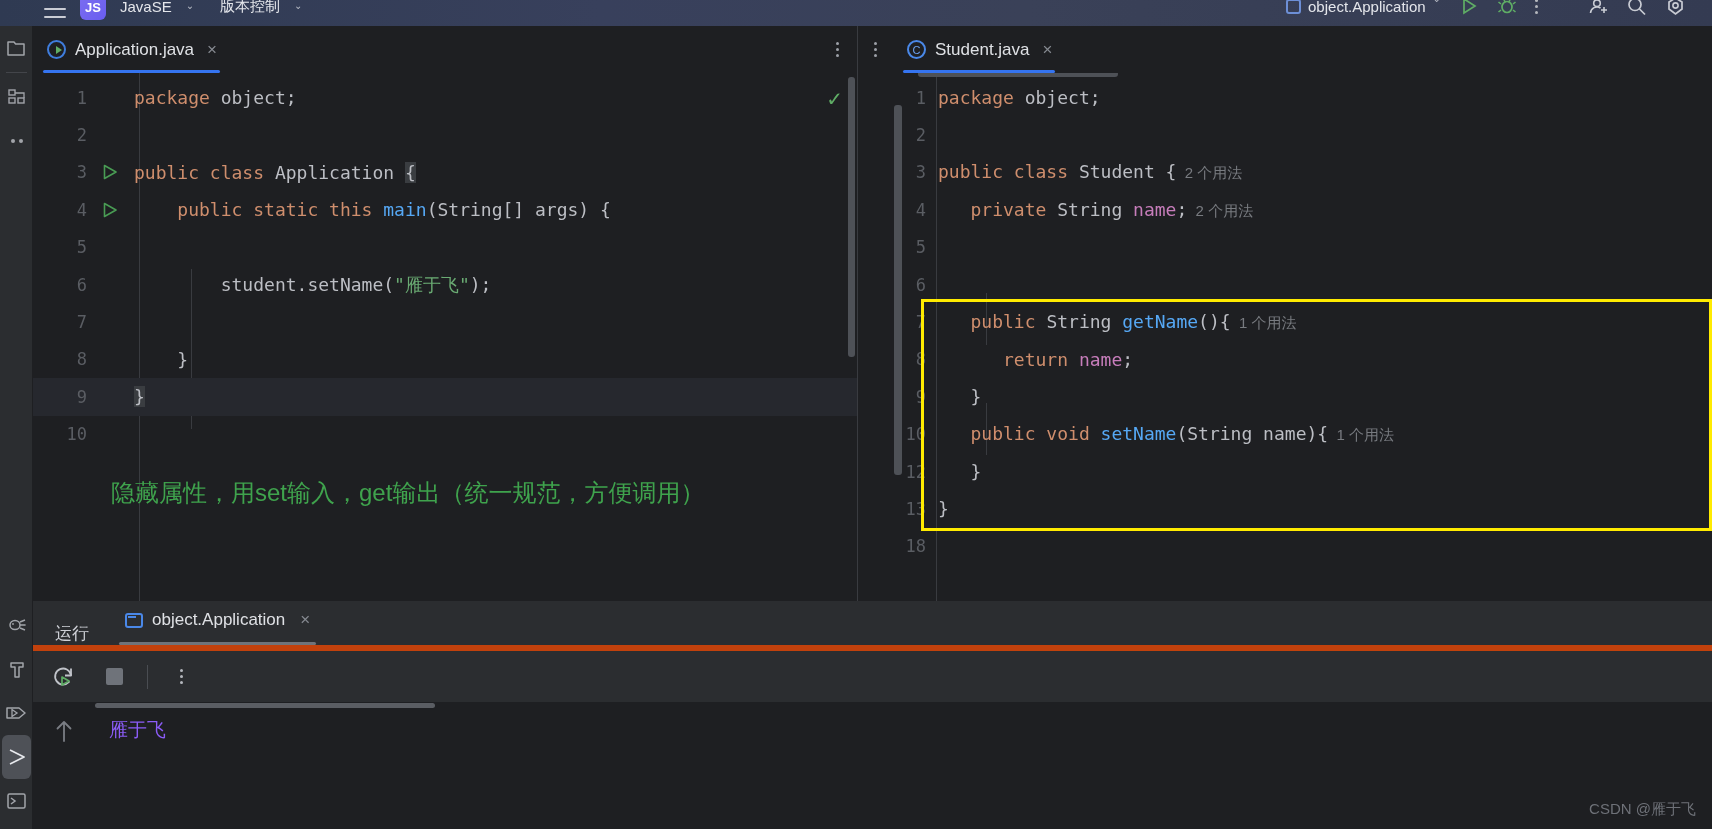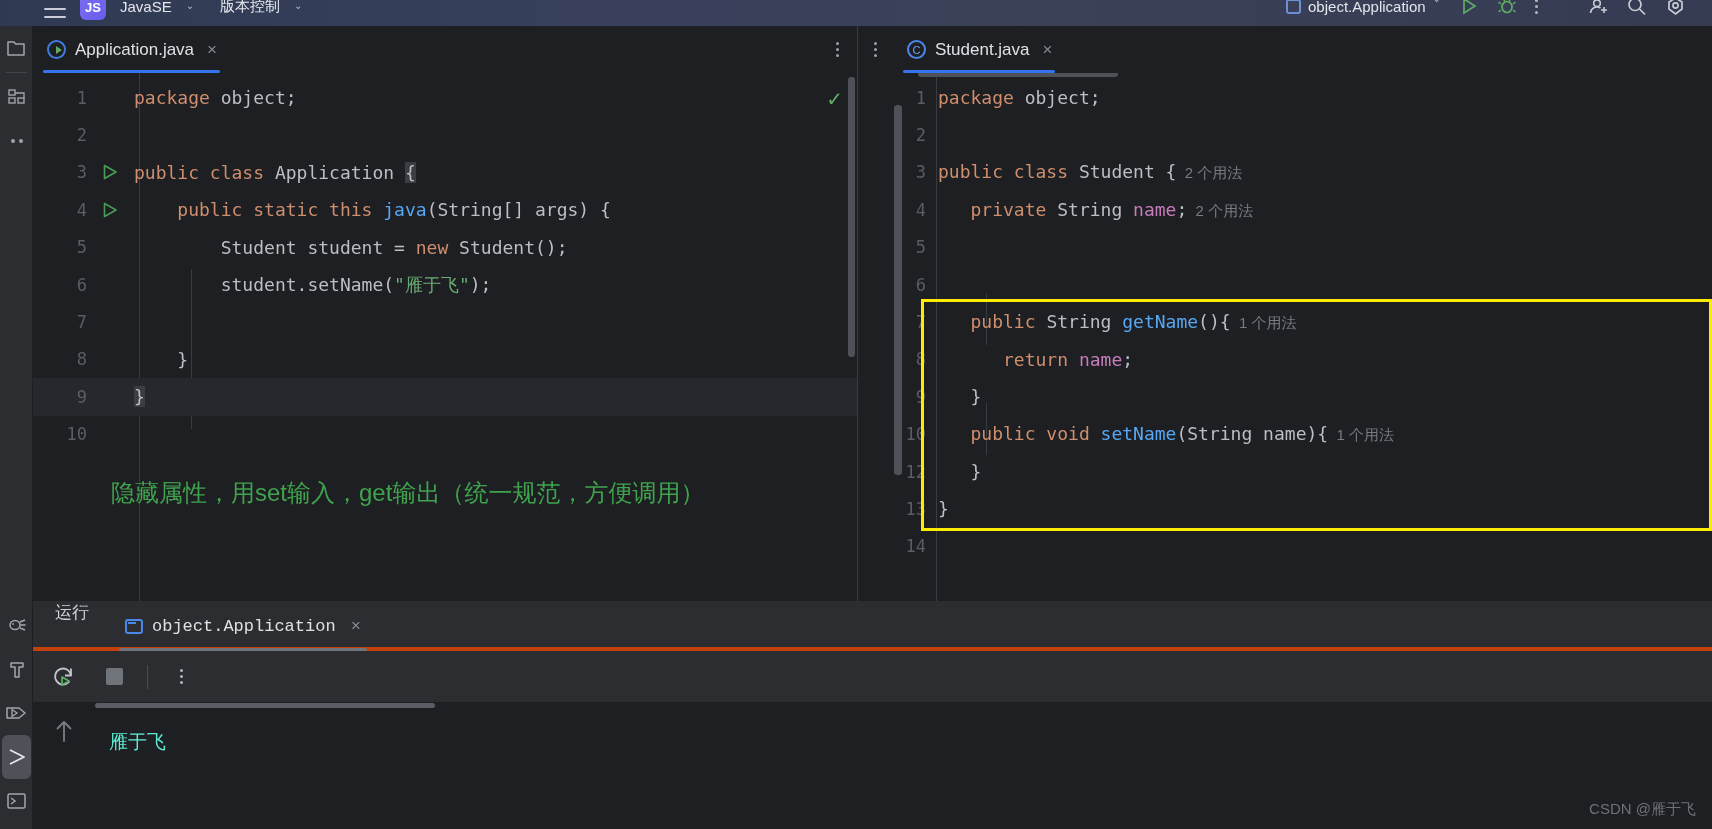--- a/index.html
+++ b/index.html
@@ -108,21 +108,21 @@
   .checkmark{position:absolute;right:14px;top:14px;color:#5FAD65;font-size:20px;}
   .scrollthumb{position:absolute;background:#4E5157;border-radius:3px;}
 
   
   .ybox{
     position:absolute;border:3px solid #FFEB00;pointer-events:none;z-index:8;
   }
 
   
   .runpanel{position:absolute;left:33px;top:601px;width:1679px;height:228px;background:#2B2D30;}
-  .run-tabs{height:50px;display:flex;align-items:flex-start;border-bottom:4px solid #c2410c;position:relative;font-family:Liberation Mono, monospace;}
+  .run-tabs{height:50px;display:flex;align-items:flex-end;border-bottom:6px solid #c2410c;position:relative;}
   .run-title{font-size:17px;color:#CED0D6;padding:0 22px 0 22px;}
   .run-tab{
     display:flex;align-items:center;gap:9px;height:50px;padding:0 14px;
     font-size:17px;color:#DFE1E5;position:relative;
   }
   .run-tab.selected::after{
     content:"";position:absolute;left:8px;right:8px;bottom:0;height:3px;background:#6F737A;border-radius:2px;
   }
   .win-ico{
     width:18px;height:15px;border:2px solid #4a88e8;border-radius:3px;position:relative;
@@ -132,22 +132,22 @@
   }
   .run-toolbar{height:52px;display:flex;align-items:center;gap:16px;padding-left:14px;border-bottom:1px solid #1E1F22;}
   .tb-btn{width:34px;height:34px;display:flex;align-items:center;justify-content:center;border-radius:5px;}
   .stopsq{width:17px;height:17px;background:#6F737A;border-radius:2px;}
   .vdiv{width:1px;height:24px;background:#4a4d52;}
   .dots3{display:flex;flex-direction:column;gap:3px;align-items:center;}
   .dots3 i{width:3px;height:3px;background:#B4B7BD;border-radius:50%;display:block;}
   .console{position:relative;height:126px;background:#1E1F22;display:flex;}
   .console-gutter{width:62px;background:#1E1F22;display:flex;justify-content:center;padding-top:16px;}
   .console-out{
-    padding:26px 0 0 14px;font-family:"DejaVu Sans Mono","Liberation Mono",monospace;
-    font-size:19px;color:#5eead4;
+    padding:14px 0 0 14px;font-family:"DejaVu Sans Mono","Liberation Mono",monospace;
+    font-size:19px;color:#8b5cf6;
   }
   .watermark{
     position:absolute;right:16px;bottom:10px;font-size:15px;color:#6E7178;
     font-family:"Liberation Sans","DejaVu Sans",sans-serif;
   }
   .hscroll{position:absolute;height:5px;background:#5A5D63;border-radius:3px;}
 </style>
 </head>
 <body>
 
@@ -283,22 +283,22 @@
         <div class="vline" style="left:106px;top:0;height:528px;"></div>
         <div class="vline" style="left:158px;top:196px;height:160px;"></div>
         <div class="lines" id="left-lines">
             <div class="line"><span class="lno">1</span><span class="runmark"></span><span class="code"><span class="kw">package</span><span class="def"> object;</span></span></div>
             <div class="line"><span class="lno">2</span><span class="runmark"></span><span class="code"></span></div>
             <div class="line"><span class="lno">3</span><span class="runmark"><svg width="18" height="18" viewBox="0 0 18 18">
                   <path d="M3.5 2.5 L15 9 L3.5 15.5 Z" fill="none" stroke="#499C54" stroke-width="1.6" stroke-linejoin="round"></path>
                 </svg></span><span class="code"><span class="kw">public class</span><span class="def"> Application </span><span class="brmatch">{</span></span></div>
             <div class="line"><span class="lno">4</span><span class="runmark"><svg width="18" height="18" viewBox="0 0 18 18">
                   <path d="M3.5 2.5 L15 9 L3.5 15.5 Z" fill="none" stroke="#499C54" stroke-width="1.6" stroke-linejoin="round"></path>
-                </svg></span><span class="code"><span class="kw">    public static this</span><span class="def"> </span><span class="mth">java</span><span class="def">(String[] args) {</span></span></div>
-            <div class="line"><span class="lno">5</span><span class="runmark"></span><span class="code"><span class="def">        Student student = </span><span class="kw">new</span><span class="def"> Student();</span></span></div>
+                </svg></span><span class="code"><span class="kw">    public static this</span><span class="def"> </span><span class="mth">main</span><span class="def">(String[] args) {</span></span></div>
+            <div class="line"><span class="lno">5</span><span class="runmark"></span></div>
             <div class="line"><span class="lno">6</span><span class="runmark"></span><span class="code"><span class="def">        student.setName(</span><span class="str">"雁于飞"</span><span class="def">);</span></span></div>
             <div class="line"><span class="lno">7</span><span class="runmark"></span></div>
             <div class="line"><span class="lno">8</span><span class="runmark"></span><span class="code"><span class="def">    }</span></span></div>
             <div class="line curline"><span class="lno">9</span><span class="runmark"></span><span class="code"><span class="brmatch">}</span></span></div>
             <div class="line"><span class="lno">10</span><span class="runmark"></span><span class="code"></span></div>
           </div>
         <div class="anno" style="position:absolute;left:78px;top:404px;">隐藏属性，用set输入，get输出（统一规范，方便调用）</div>
         <div class="scrollthumb" style="right:2px;top:4px;width:7px;height:280px;"></div>
       </div>
     </div>
@@ -326,21 +326,21 @@
             <div class="line"><span class="lno">3</span><span class="code"><span class="kw">public class</span><span class="def"> Student {</span><span class="hint">  2 个用法</span></span></div>
             <div class="line"><span class="lno">4</span><span class="code"><span class="kw">   private</span><span class="def"> String </span><span class="fld">name</span><span class="def">;</span><span class="hint">  2 个用法</span></span></div>
             <div class="line"><span class="lno">5</span></div>
             <div class="line"><span class="lno">6</span><span class="code"></span></div>
             <div class="line"><span class="lno">7</span><span class="code"><span class="kw">   public</span><span class="def"> String </span><span class="mth">getName</span><span class="def">(){</span><span class="hint">  1 个用法</span></span></div>
             <div class="line"><span class="lno">8</span><span class="code"><span class="kw">      return</span><span class="def"> </span><span class="fld">name</span><span class="def">;</span></span></div>
             <div class="line"><span class="lno">9</span><span class="code"><span class="def">   }</span></span></div>
             <div class="line"><span class="lno">10</span><span class="code"><span class="kw">   public void</span><span class="def"> </span><span class="mth">setName</span><span class="def">(String name){</span><span class="hint">  1 个用法</span></span></div>
             <div class="line"><span class="lno">12</span><span class="code"><span class="def">   }</span></span></div>
             <div class="line"><span class="lno">13</span><span class="code"><span class="def">}</span></span></div>
-            <div class="line"><span class="lno">14</span><span class="code"></span></div>
+            <div class="line"><span class="lno">18</span><span class="code"></span></div>
           </div>
         <div class="scrollthumb" style="left:36px;top:32px;width:8px;height:370px;"></div>
         <div class="scrollthumb" style="left:60px;top:-2px;width:200px;height:6px;"></div>
       </div>
     </div>
 
     <div class="ybox" style="left:888px;top:273px;width:791px;height:232px;"></div>
   </div>
 
   <div class="runpanel">

